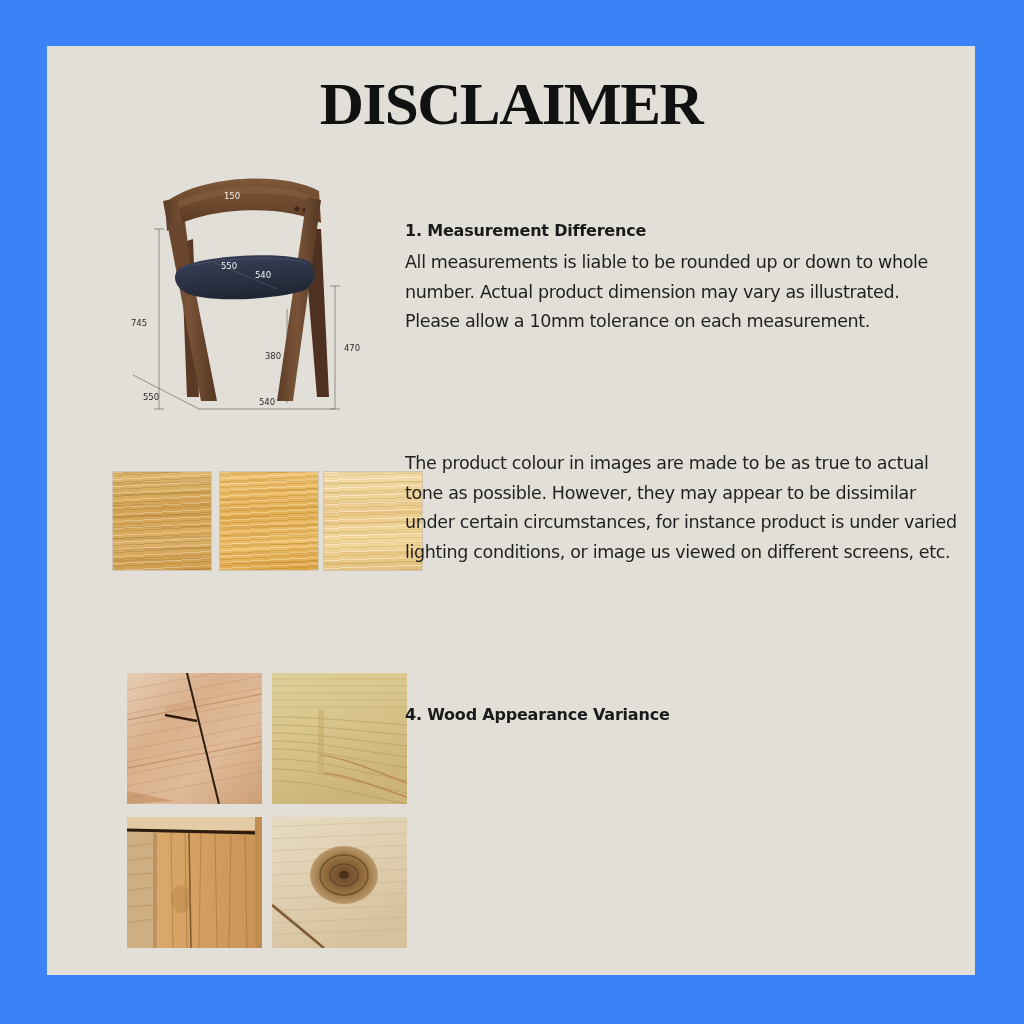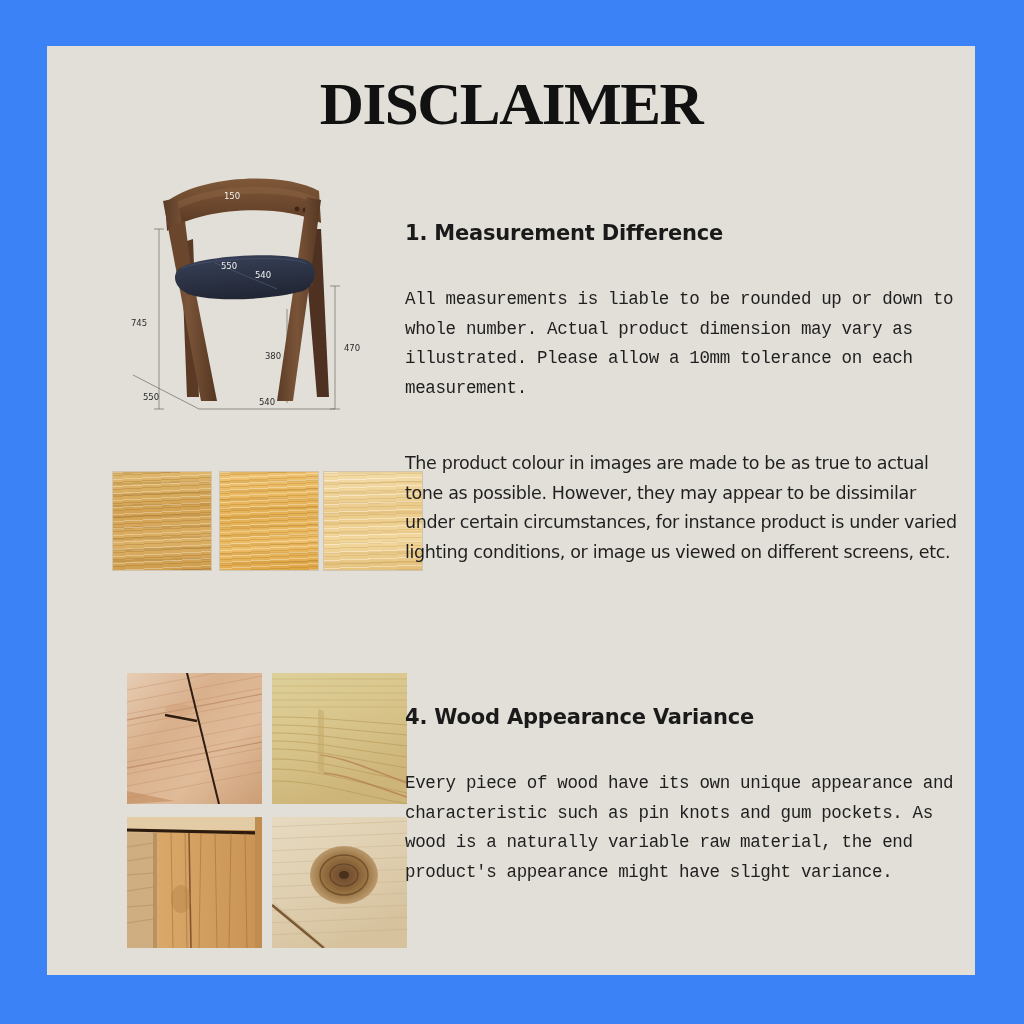--- a/index.html
+++ b/index.html
@@ -41,36 +41,36 @@
 
   
   .text-col {
     position:absolute;
     left:358px; top:120px;
     width:552px;
   }
   .sec-head {
     font-family:"DejaVu Sans", sans-serif;
     font-weight:bold;
-    font-size:21px;
+    font-size:16px;
     letter-spacing:-0.2px;
     color:#1a1a1a;
   }
   .sec-body {
     font-family:"DejaVu Sans", sans-serif;
     font-weight:400;
     font-size:17.5px;
     line-height:29.5px;
     letter-spacing:-0.35px;
     color:#1f1f1f;
   }
   .sec-1 { position:absolute; left:0; top:55px;  width:552px; }
   .sec-2 { position:absolute; left:0; top:283px; width:560px; }
   .sec-3 { position:absolute; left:0; top:539px; width:560px; }
-  .sec-head + .sec-body { margin-top:40px;font-family:Liberation Mono, monospace; }
+  .sec-head + .sec-body { margin-top:8px; }
 
   
   .diagram {
     position:absolute;
     left:60px; top:105px;
     width:290px; height:260px;
   }
   .diagram svg { display:block; width:100%; height:100%; }
   .dimtxt {
     font-family:"DejaVu Sans", sans-serif;
@@ -386,18 +386,17 @@
         <div class="sec-head">1. Measurement Difference</div>
         <div class="sec-body">All measurements is liable to be rounded up or down to whole number. Actual product dimension may vary as illustrated. Please allow a 10mm tolerance on each measurement.</div>
       </div>
 
       <div class="sec-2">
         <div class="sec-body">The product colour in images are made to be as true to actual tone as possible. However, they may appear to be dissimilar under certain circumstances, for instance product is under varied lighting conditions, or image us viewed on different screens, etc.</div>
       </div>
 
       <div class="sec-3">
         <div class="sec-head">4. Wood Appearance Variance</div>
-        <div class="sec-body">Every piece of wood have its own unique appearance and characteristic such as pin knots and gum pockets. As wood is a naturally variable raw material, the end product's appearance might have slight variance.</div>
       </div>
     </div>
 
   </div>
 </div>
 
 </body></html>

